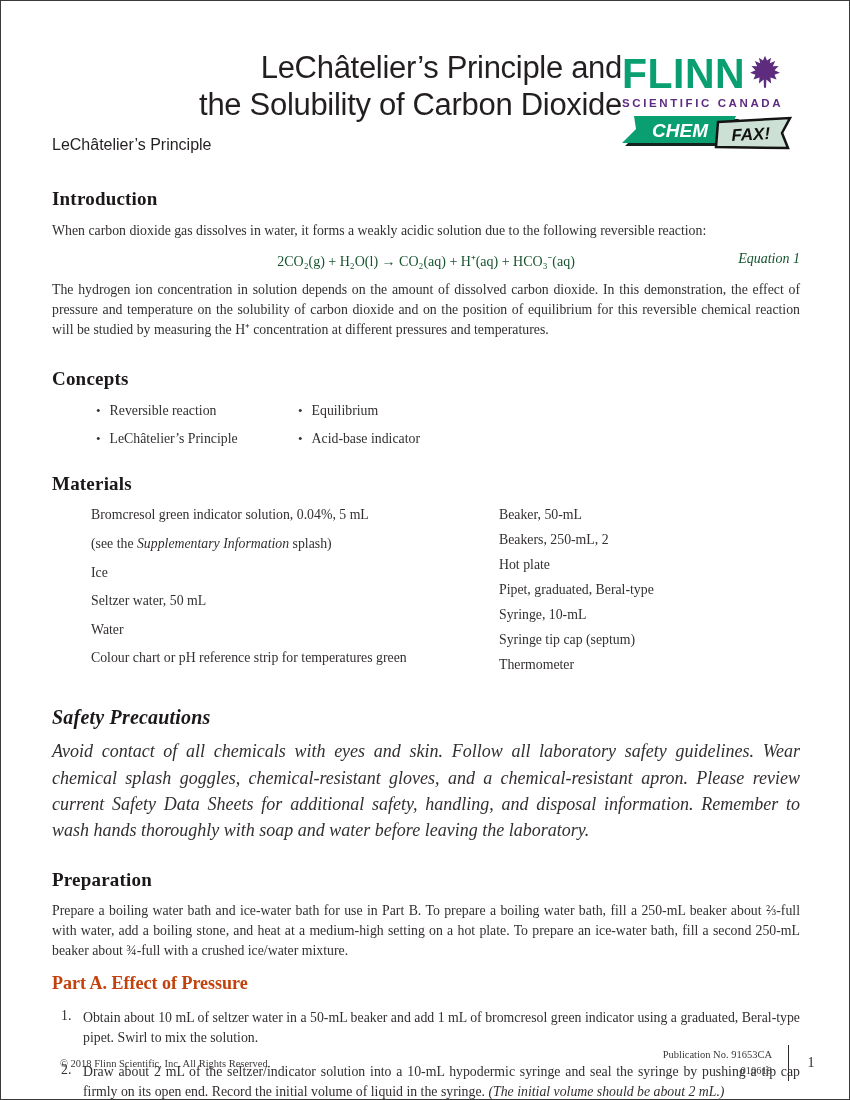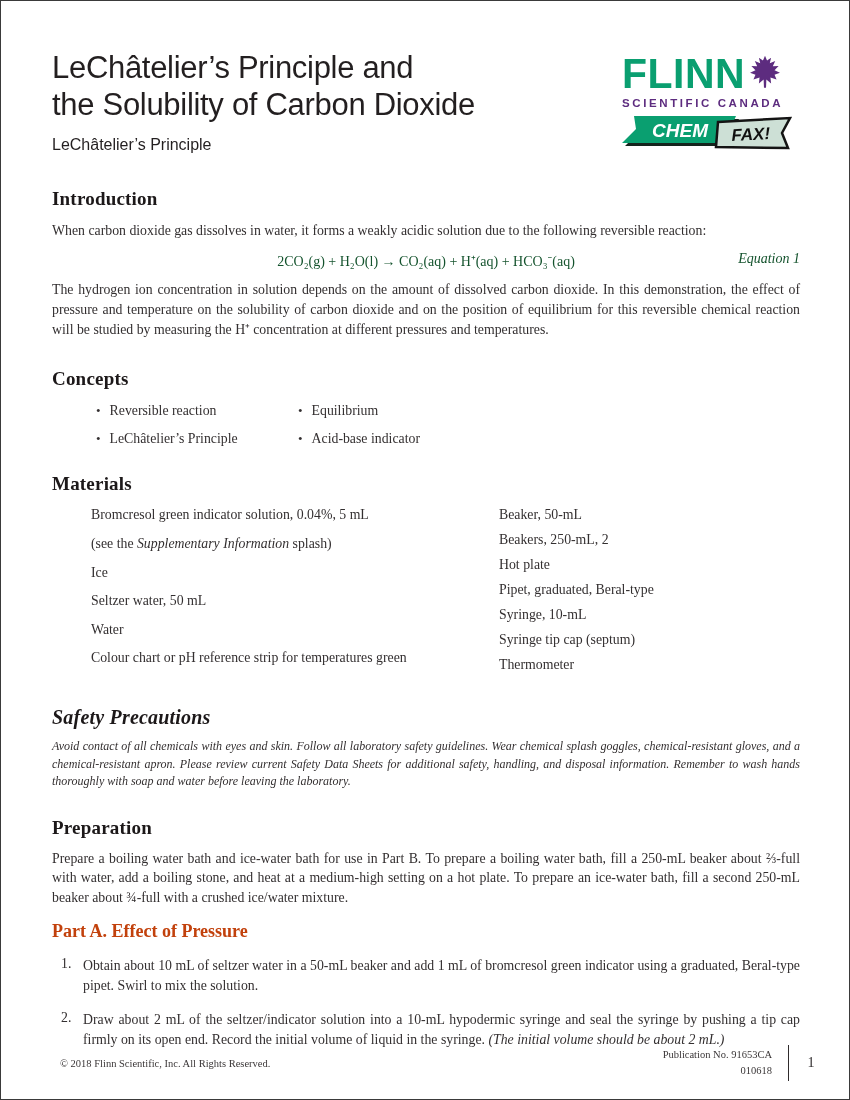--- a/index.html
+++ b/index.html
@@ -9,21 +9,21 @@
     overflow:hidden;
     font-family:"Liberation Serif", serif; color:#332f30;
   }
   .content { padding:48px 49px 0 51px; }
 
   
   .header { display:flex; justify-content:space-between; align-items:flex-start; }
   .title-block { flex:1 1 auto; }
   .doc-title {
     font-family:"Liberation Sans", sans-serif; font-weight:400;
-    font-size:31px; line-height:37px; color:#231f20; letter-spacing:-0.3px;
+    font-size:31px; line-height:37px; color:#231f20; letter-spacing:-0.3px;text-align:right;
   }
   .doc-subtitle {
     font-family:"Liberation Sans", sans-serif; font-size:16px; color:#231f20;
     margin-top:13px;
   }
   .logo-block { width:178px; flex:0 0 auto; padding-top:4px; }
   .brand-row { display:flex; align-items:flex-start; }
   .brand-name {
     font-family:"Liberation Sans", sans-serif; font-weight:700; font-size:41px;
     line-height:40px; color:#0a9f70; letter-spacing:0.5px; transform:scaleY(1.05);
@@ -56,21 +56,21 @@
 
   .materials-heading { margin-top:26px; }
   .materials-cols { display:flex; margin-top:12px; }
   .materials-left { width:408px; padding-left:39px; box-sizing:content-box; }
   .materials-right { flex:1; }
   .materials-left .mat-item { font-size:13.8px; margin-bottom:12.5px; }
   .materials-right .mat-item { font-size:13.8px; margin-bottom:9px; }
   .mat-note { font-size:13.8px; line-height:1.2; }
 
   .safety-heading { margin-top:24px; }
-  .safety-body { font-style:italic; margin-top:9px; font-size:12px; line-height:1.45; }
+  .safety-body { font-style:italic; margin-top:9px; font-size:18px; line-height:1.45; }
 
   .prep-heading { margin-top:26px; }
   .prep-body { margin-top:10px; }
 
   .proc-heading { margin-top:22px; }
   .part-heading { font-weight:700; font-size:18px; color:#c2410c; margin-top:13px; }
   .steps { margin-top:14px; }
   .step { display:flex; margin-bottom:14px; padding-left:9px; }
   .step-num { width:22px; flex:0 0 auto; font-size:13.8px; text-align:left; }
   .step-text { flex:1; font-size:13.8px; line-height:1.44; text-align:justify; }

